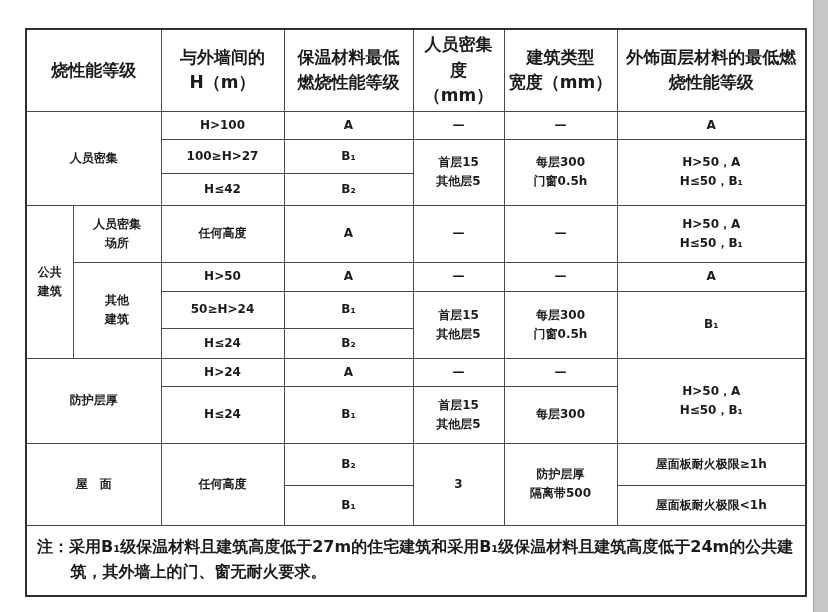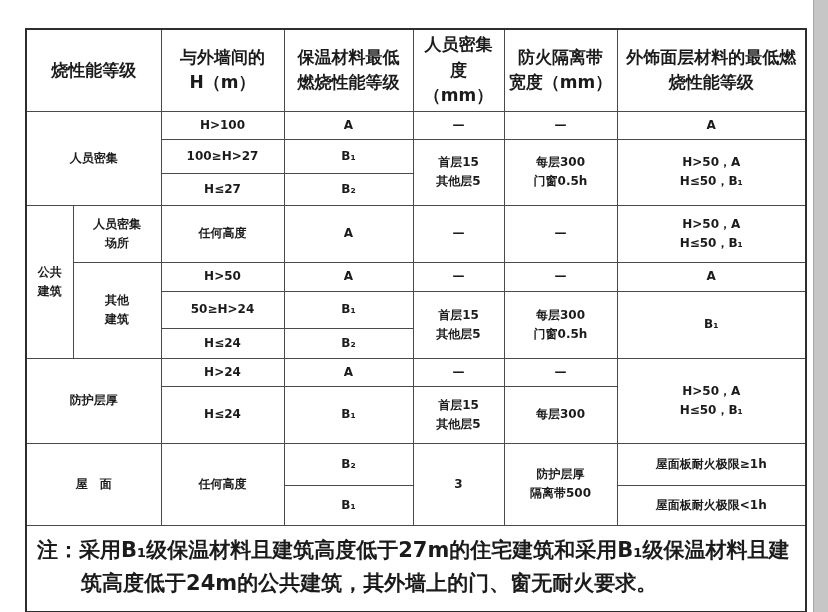--- a/index.html
+++ b/index.html
@@ -38,21 +38,21 @@
     white-space: pre-line;
     padding: 2px 3px;
     overflow: hidden;
   }
   table.spec tr.hdr td { font-size: 17px; line-height: 1.5; }
   table.spec td.note-cell {
     text-align: left;
     white-space: normal;
     padding: 8px 10px 10px 10px;
     line-height: 1.6;
-    font-size: 21px;
+    font-size: 16px;
   }
   table.spec td.note-cell div {
     padding-left: 2.1em;
     text-indent: -2.1em;
   }
 </style>
 </head>
 <body>
 
 <div class="page">
@@ -69,21 +69,21 @@
 
     <tbody>
         <tr class="hdr" style="height:77px">
       <td colspan="2">烧性能等级</td>
       <td>与外墙间的
 H（m）</td>
       <td>保温材料最低
 燃烧性能等级</td>
       <td>人员密集
 度（mm）</td>
-      <td>防火隔离带
+      <td>建筑类型
 宽度（mm）</td>
       <td>外饰面层材料的最低燃
 烧性能等级</td>
     </tr>
 
     <tr style="height:28px">
       <td colspan="2" rowspan="3">人员密集</td>
       <td>H&gt;100</td>
       <td>A</td>
       <td>—</td>
@@ -94,21 +94,21 @@
       <td>100≥H&gt;27</td>
       <td>B₁</td>
       <td rowspan="2">首层15
 其他层5</td>
       <td rowspan="2">每层300
 门窗0.5h</td>
       <td rowspan="2">H&gt;50，A
 H≤50，B₁</td>
     </tr>
     <tr style="height:32px">
-      <td>H≤27</td>
+      <td>H≤42</td>
       <td>B₂</td>
     </tr>
 
     <tr style="height:57px">
       <td rowspan="4">公共
 建筑</td>
       <td>人员密集
 场所</td>
       <td>任何高度</td>
       <td>A</td>

